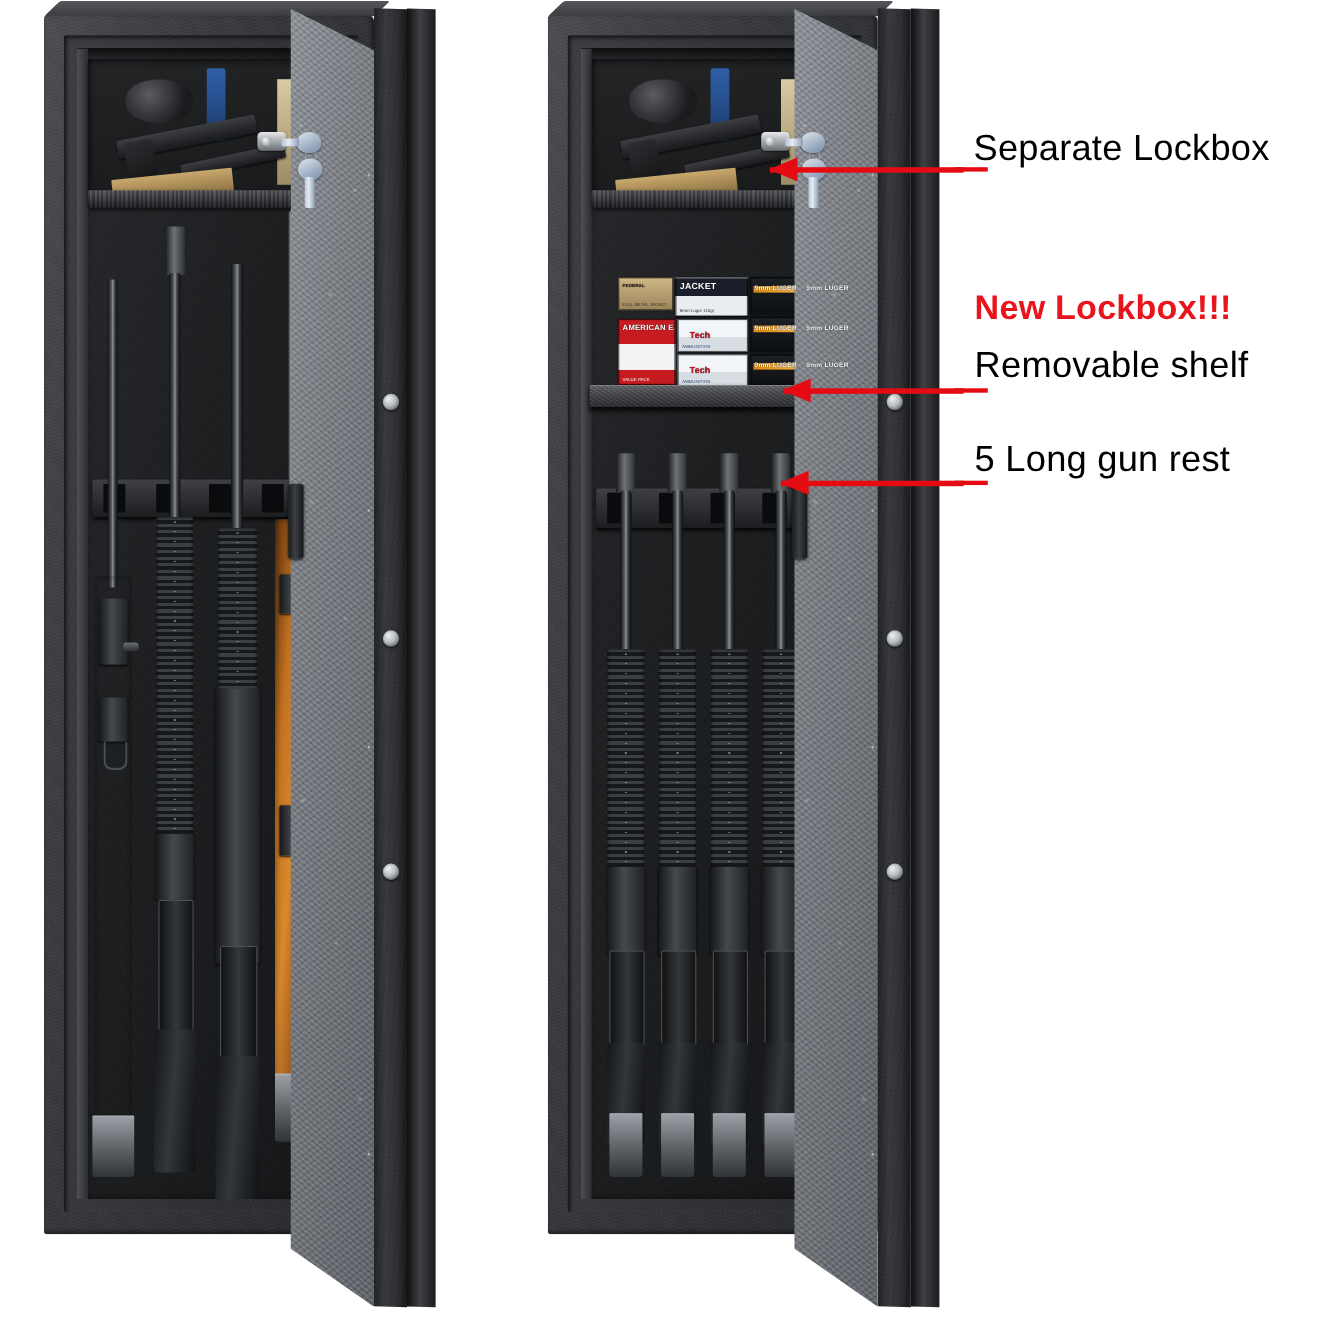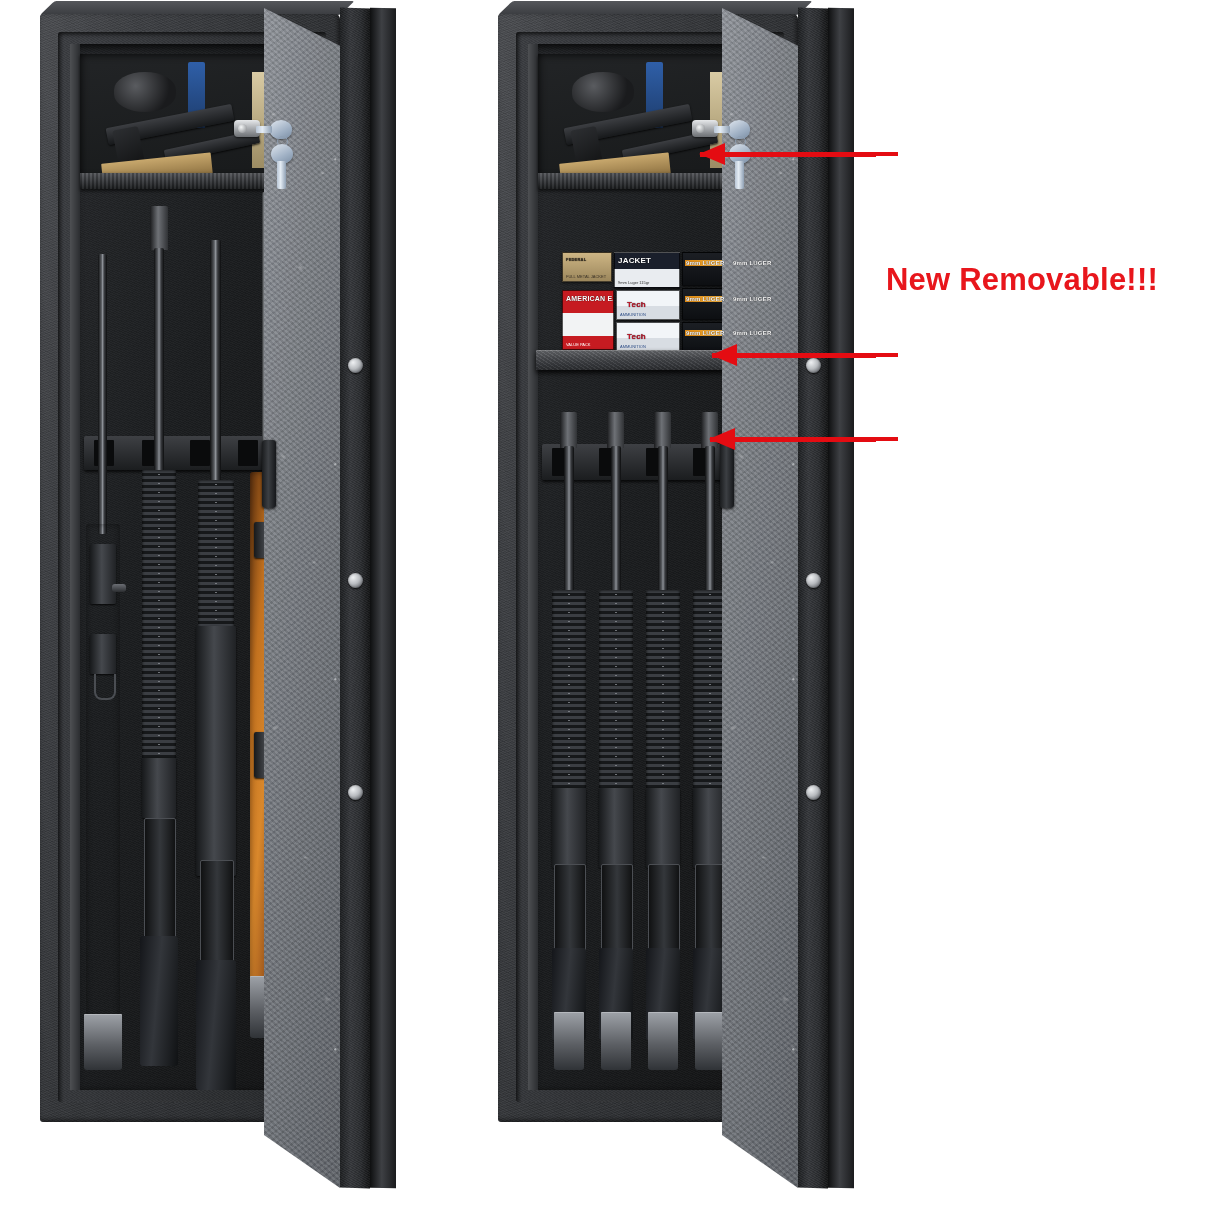--- a/index.html
+++ b/index.html
@@ -681,28 +681,31 @@
     <div class="key-ring" style="left:13px; top:128px; width:9px; height:9px;"></div>
     <div class="key key-bow" style="left:7px; top:136px; width:22px; height:20px; border-radius:50%;"></div>
     <div class="key-blade" style="left:13px; top:153px; width:9px; height:28px; border-radius:0 0 2px 2px;"></div>
   </div>
 
   <div class="arrow" style="left:700px; top:152px; width:176px;">
     <div class="arrow-line" style="width:176px;"></div>
     <div class="arrow-head"></div>
   </div>
   <div class="underline" style="left:868px; top:152px; width:30px;"></div>
-
-  <div class="callout accent" style="left:886px; top:262px;">New Removable!!!</div>
+  <div class="callout" style="left:885px; top:115px;">Separate Lockbox</div>
+
+  <div class="callout accent" style="left:886px; top:262px;">New Lockbox!!!</div>
 
   <div class="arrow" style="left:712px; top:353px; width:164px;">
     <div class="arrow-line" style="width:164px;"></div>
     <div class="arrow-head"></div>
   </div>
   <div class="underline" style="left:868px; top:353px; width:30px;"></div>
+  <div class="callout" style="left:886px; top:313px;">Removable shelf</div>
 
   <div class="arrow" style="left:710px; top:437px; width:166px;">
     <div class="arrow-line" style="width:166px;"></div>
     <div class="arrow-head"></div>
   </div>
   <div class="underline" style="left:868px; top:437px; width:30px;"></div>
+  <div class="callout" style="left:886px; top:398px;">5 Long gun rest</div>
 
 </div>
 
 </body></html>

